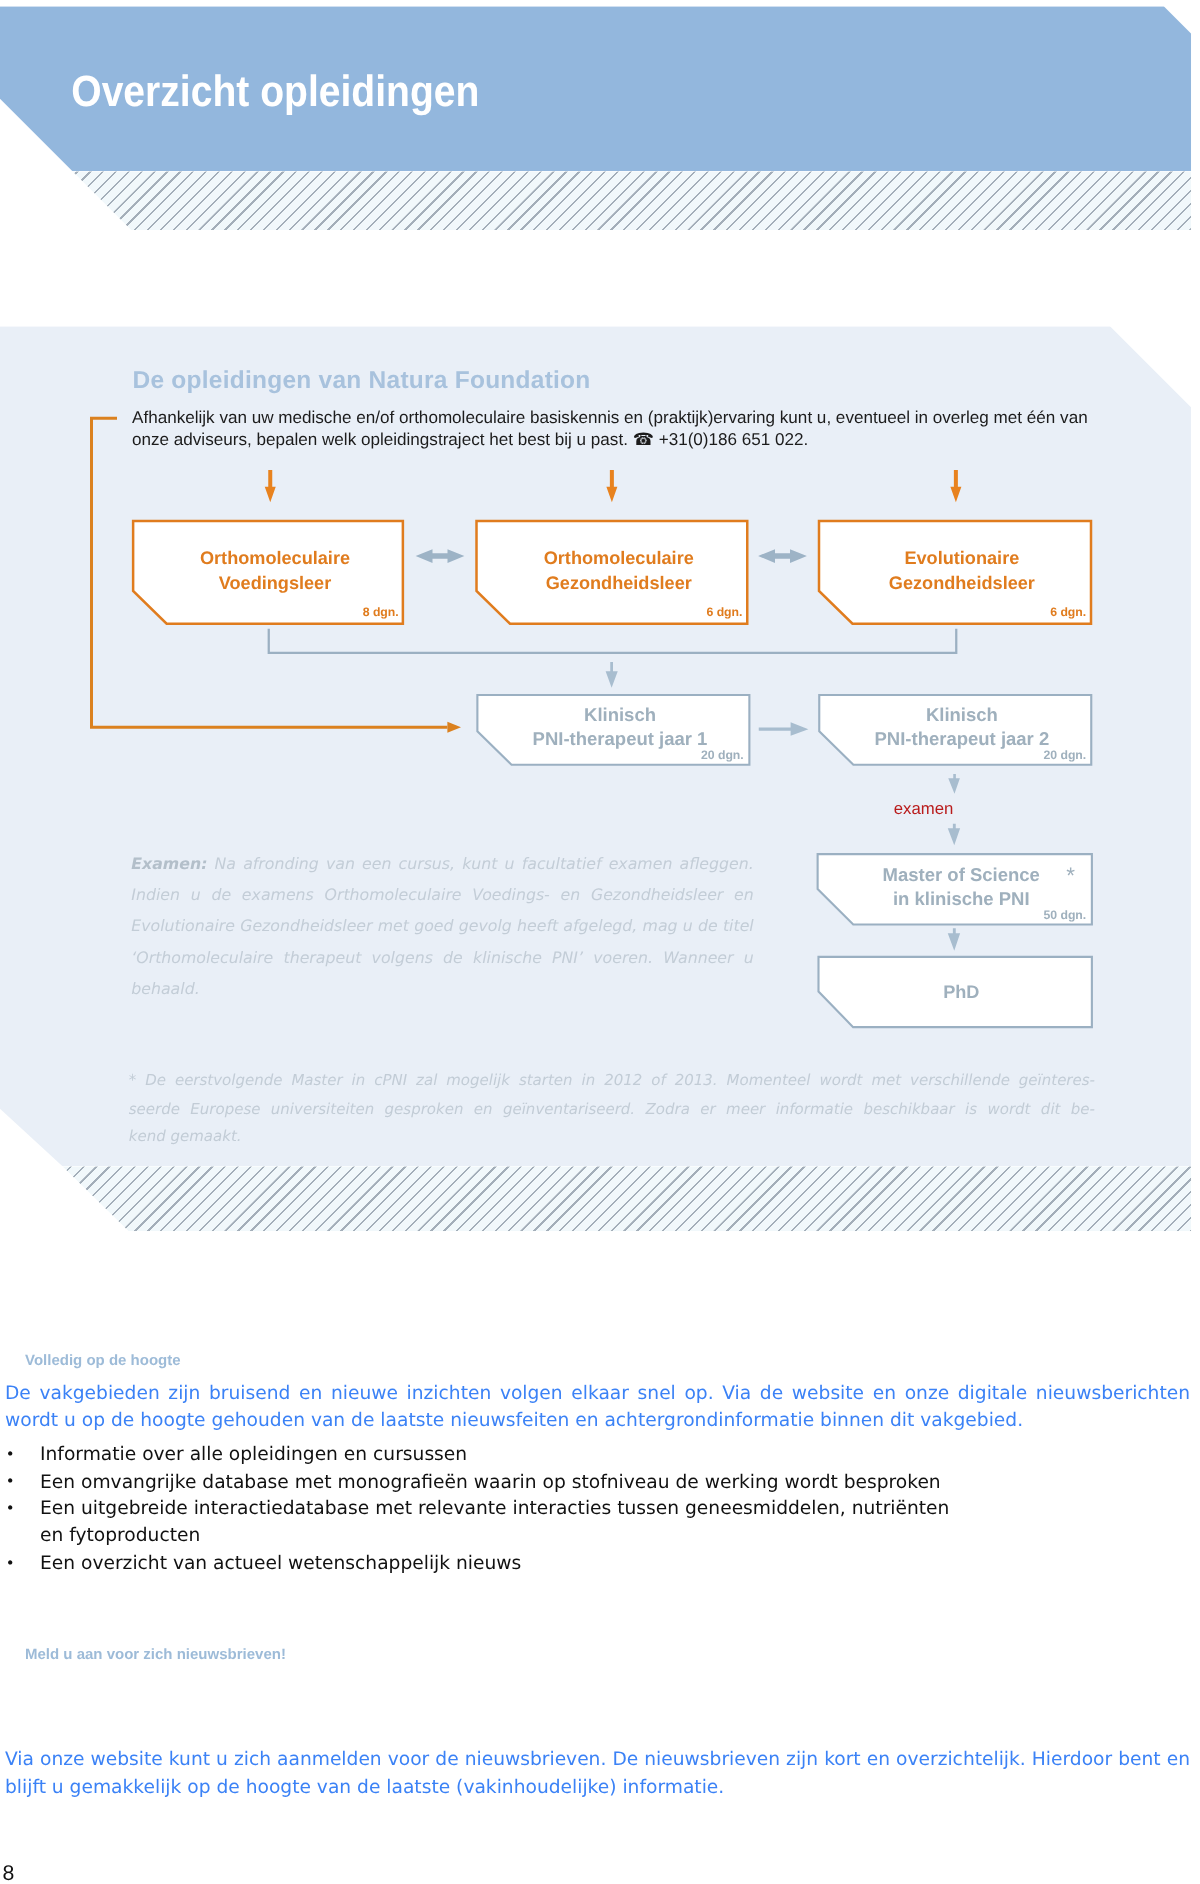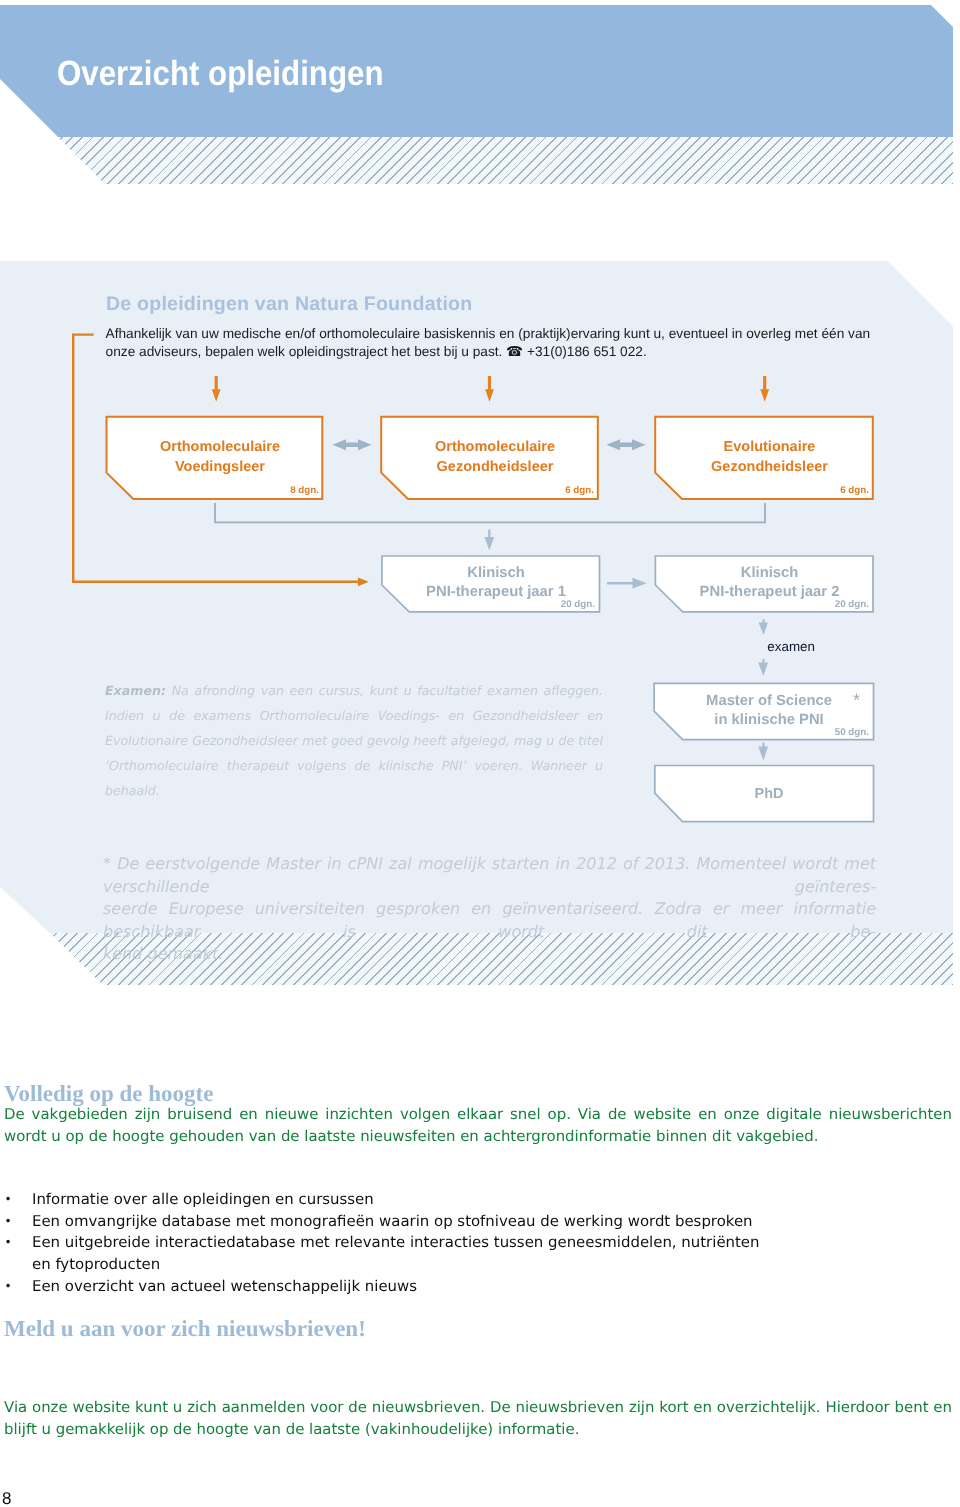--- a/index.html
+++ b/index.html
@@ -45,43 +45,43 @@
   .b3{left:655px;top:416px;width:219px;height:82px;}
   .b4{left:382px;top:555px;width:218px;height:57px;}
   .b5{left:655px;top:555px;width:219px;height:57px;}
   .b6{left:654px;top:683px;width:220px;height:57px;}
   .b7{left:654px;top:766px;width:220px;height:56px;}
 
   .b1 .lbl,.b2 .lbl,.b3 .lbl{top:22px;font-size:14.5px;line-height:19.6px;}
   .b4 .lbl,.b5 .lbl,.b6 .lbl{top:9px;font-size:14.8px;line-height:19.4px;}
   .b7 .lbl{top:18px;font-size:14.5px;line-height:21px;}
   .bx .ast{position:absolute;left:0;top:9px;width:206px;text-align:right;font-size:18px;line-height:16px;font-weight:normal;}
-  .exam-lbl{position:absolute;left:715px;top:638.5px;width:100px;text-align:right;font-size:13.4px;color:#0f172a;font-weight:normal;}
+  .exam-lbl{position:absolute;left:715px;top:638.5px;width:100px;text-align:left;font-size:13.4px;color:#b91c1c;font-weight:normal;}
 
   
   .examen-p{position:absolute;left:105px;top:678px;width:498px;font-size:12.62px;font-style:italic;color:#c3cdd7;
             font-family:"DejaVu Sans",sans-serif;}
   .examen-p b{color:#b3bfca;font-style:italic;font-weight:bold;}
-  .footnote{position:absolute;left:103px;top:853px;width:773px;font-size:16px;font-style:italic;color:#c2ccd6;
+  .footnote{position:absolute;left:103px;top:853px;width:773px;font-size:12px;font-style:italic;color:#c2ccd6;
             font-family:"DejaVu Sans",sans-serif;}
   .jl{text-align:justify;-webkit-text-align-last:justify;text-align-last:justify;white-space:normal;}
   .jl.last{text-align-last:left;-webkit-text-align-last:left;}
   .examen-p .jl{line-height:25.1px;}
   .footnote .jl{line-height:22.6px;}
 
   
-  .b-h{position:absolute;left:4px;font-size:23px;font-weight:bold;color:#9dbbd8;letter-spacing:0px;font-family:Liberation Serif, serif;}
+  .b-h{position:absolute;left:20px;font-size:12px;font-weight:bold;color:#9dbbd8;letter-spacing:0px;font-family:Liberation Sans, sans-serif;}
   .b-h.h1{top:1081px;}
   .b-h.h2{top:1315.5px;}
-  .b-p{position:absolute;left:4px;width:948px;font-size:14.93px;color:#15803d;font-family:"DejaVu Sans",sans-serif;}
+  .b-p{position:absolute;left:4px;width:948px;font-size:14.93px;color:#3b82f6;font-family:"DejaVu Sans",sans-serif;}
   .b-p .jl{line-height:21.6px;}
   .p1{top:1104px;}
   .p2{top:1166px;}
   .p3{top:1397px;}
-  .b-list{position:absolute;left:4px;top:1189px;width:768px;font-size:14.93px;color:#111;line-height:21.7px;margin:0;padding:0;list-style:none;font-family:"DejaVu Sans",sans-serif;}
+  .b-list{position:absolute;left:4px;top:1153px;width:768px;font-size:14.93px;color:#111;line-height:21.7px;margin:0;padding:0;list-style:none;font-family:"DejaVu Sans",sans-serif;}
   .b-list li{position:relative;padding-left:28px;}
   .b-list li:before{content:"\2022";position:absolute;left:0.5px;top:0;font-size:12px;line-height:21.7px;}
   .pageno{position:absolute;left:2px;top:1489px;font-size:17px;color:#111;}
 </style>
 </head>
 <body>
 
 <div class="page">
 
   <div class="hdr-band"></div>

